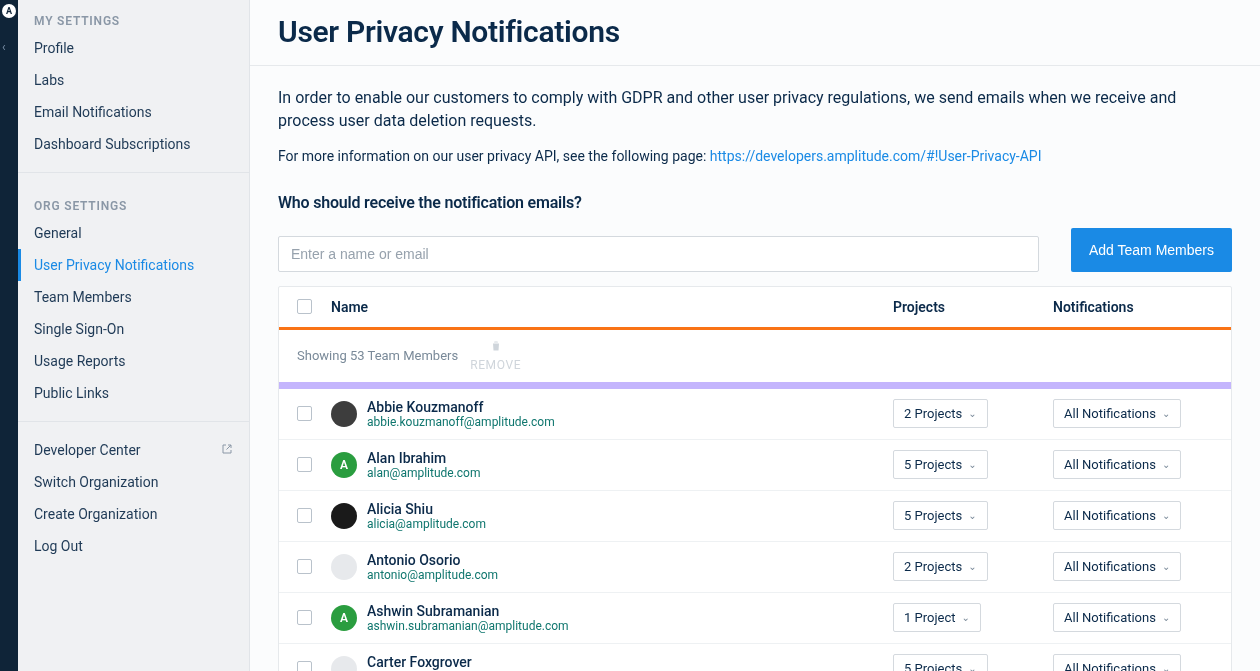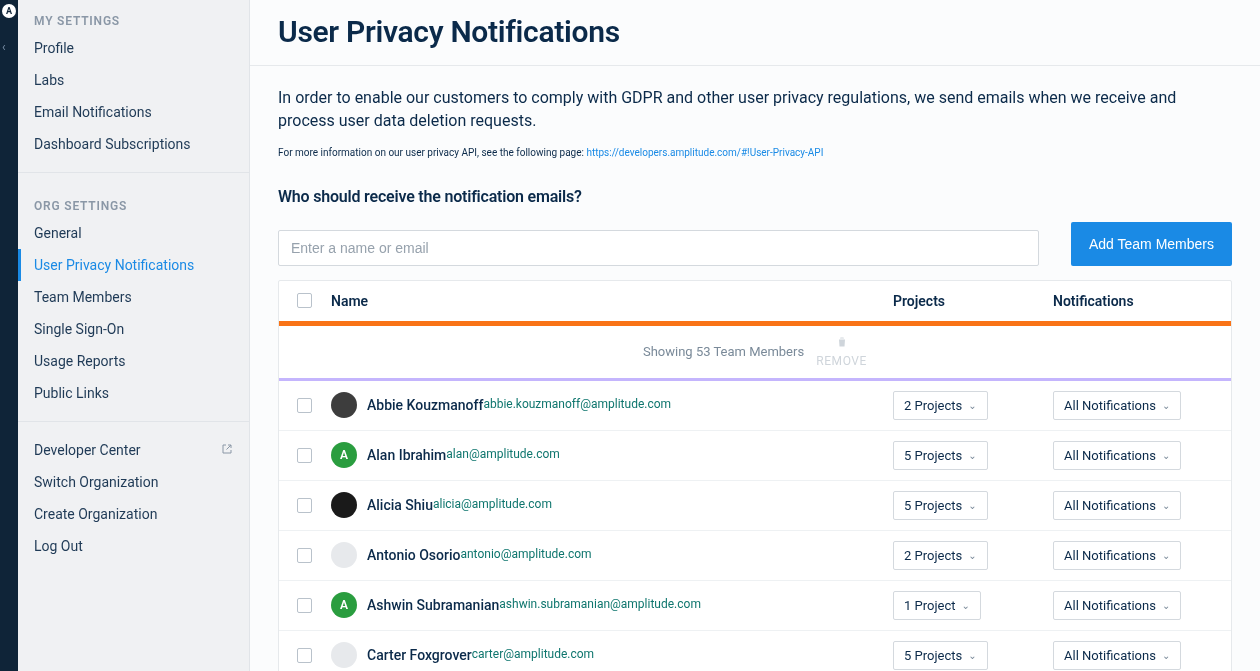--- a/index.html
+++ b/index.html
@@ -92,21 +92,21 @@
     border-bottom: 1px solid #e6e9ec;
     letter-spacing: -.3px;
   }
   .intro {
     padding: 20px 28px 12px 28px;
     font-size: 16px;
     color: #0b2a4a;
     line-height: 1.45;
   }
   .intro .more {
-    font-size: 10px;
+    font-size: 14px;
     color: #0b2a4a;
     margin-top: 14px;
   }
   .intro a { color: #1a8ae5; text-decoration: none; }
   .subhead {
     font-size: 16px;
     font-weight: 600;
     color: #0b2a4a;
     padding: 14px 28px 10px 28px;
     letter-spacing: -.2px;
@@ -143,39 +143,38 @@
   .table-wrap {
     margin: 0 28px;
     border: 1px solid #e6e9ec;
     border-radius: 2px;
     background: #fff;
   }
   .thead {
     display: flex;
     align-items: flex-start;
     padding: 12px 18px;
-    border-bottom: 5px solid #f97316;
+    border-bottom: 3px solid #f97316;
     font-size: 14px;
     font-weight: 600;
     color: #0b2a4a;
   }
   .col-check { width: 34px; display: flex; align-items: center; }
   .col-name { flex: 1; }
   .col-proj { width: 160px; margin-left: 24px; }
   .col-notif { width: 160px; }
 
   .subhead-row {
     display: flex;
     align-items: center;
     padding: 10px 18px;
     font-size: 13px;
     color: #7a8a99;
-    border-bottom: 3px solid #c4b5fd;
+    border-bottom: 7px solid #c4b5fd;
     gap: 12px;
-    justify-content: center;
   }
   .remove-btn {
     color: #cfd5db;
     display: flex;
     align-items: center;
     gap: 6px;
     font-size: 12px;
     letter-spacing: .6px;
     flex-direction: column;
   }
@@ -195,21 +194,21 @@
     border-radius: 50%;
     margin-right: 10px;
     flex-shrink: 0;
     display: flex;
     align-items: center;
     justify-content: center;
     font-size: 12px;
     font-weight: 600;
     color: #fff;
   }
-  .name-block { display: flex; flex-direction: row; }
+  .name-block { display: flex; flex-direction: column; }
   .name-block .nm { color: #0b2a4a; font-weight: 500; }
   .name-block .em { color: #0f766e; font-size: 12px; }
   .dd {
     border: 1px solid #d4d9de;
     background: #fff;
     padding: 6px 10px;
     font-size: 13px;
     color: #0b2a4a;
     border-radius: 2px;
     cursor: pointer;

